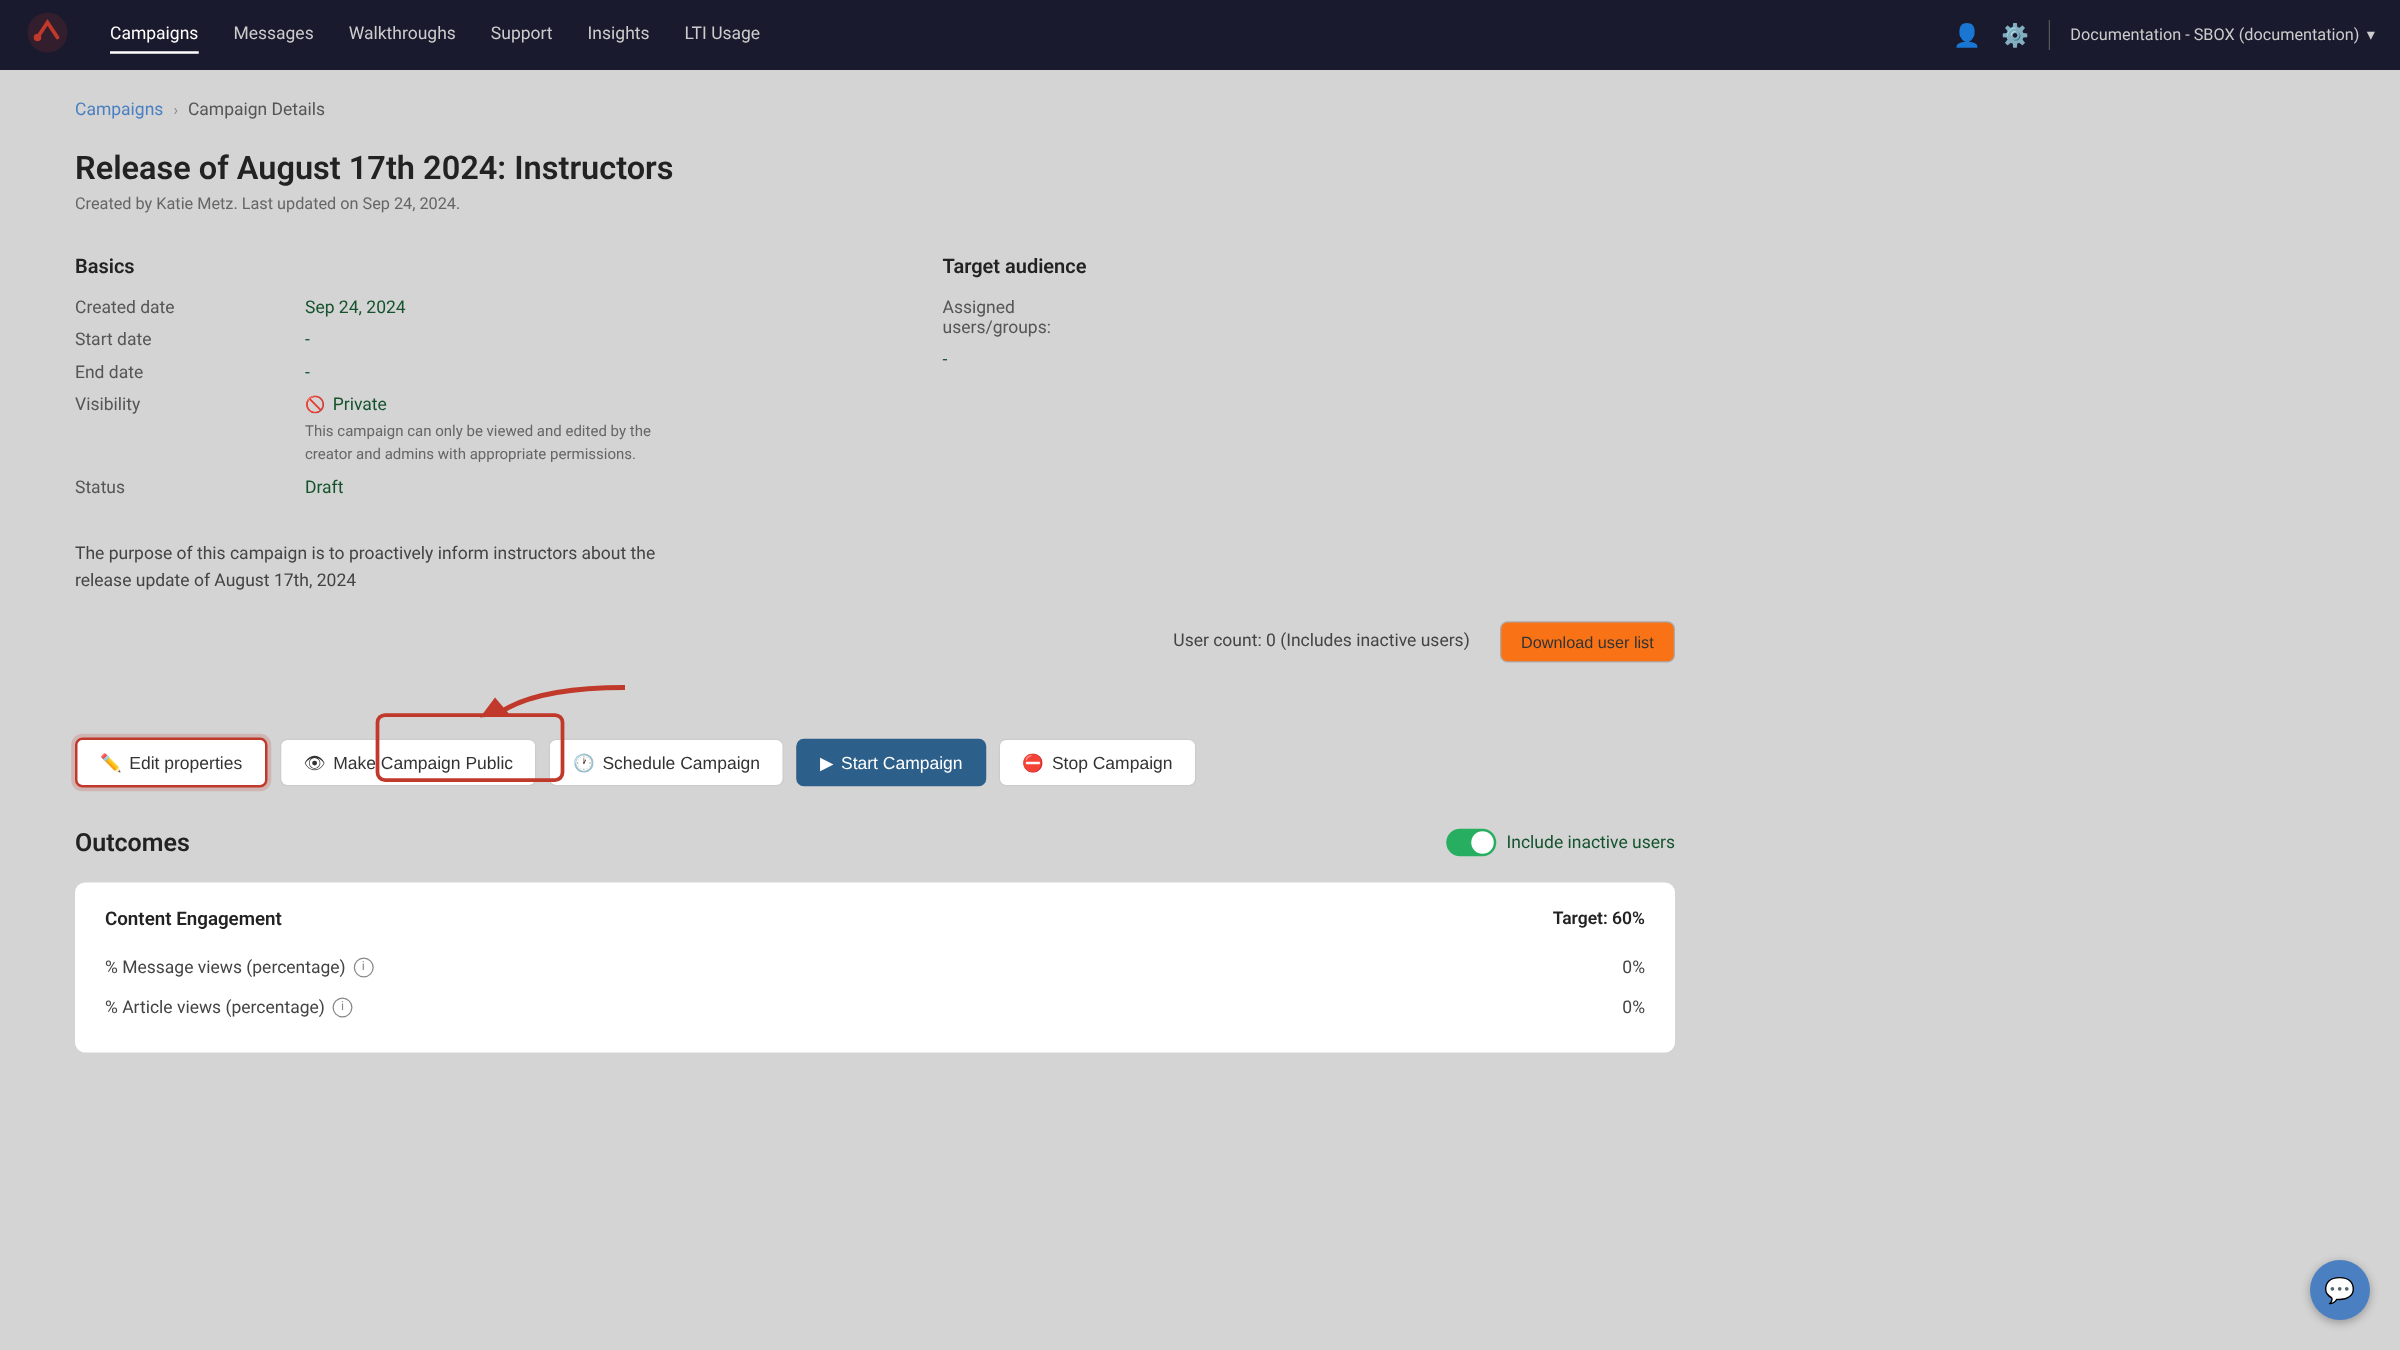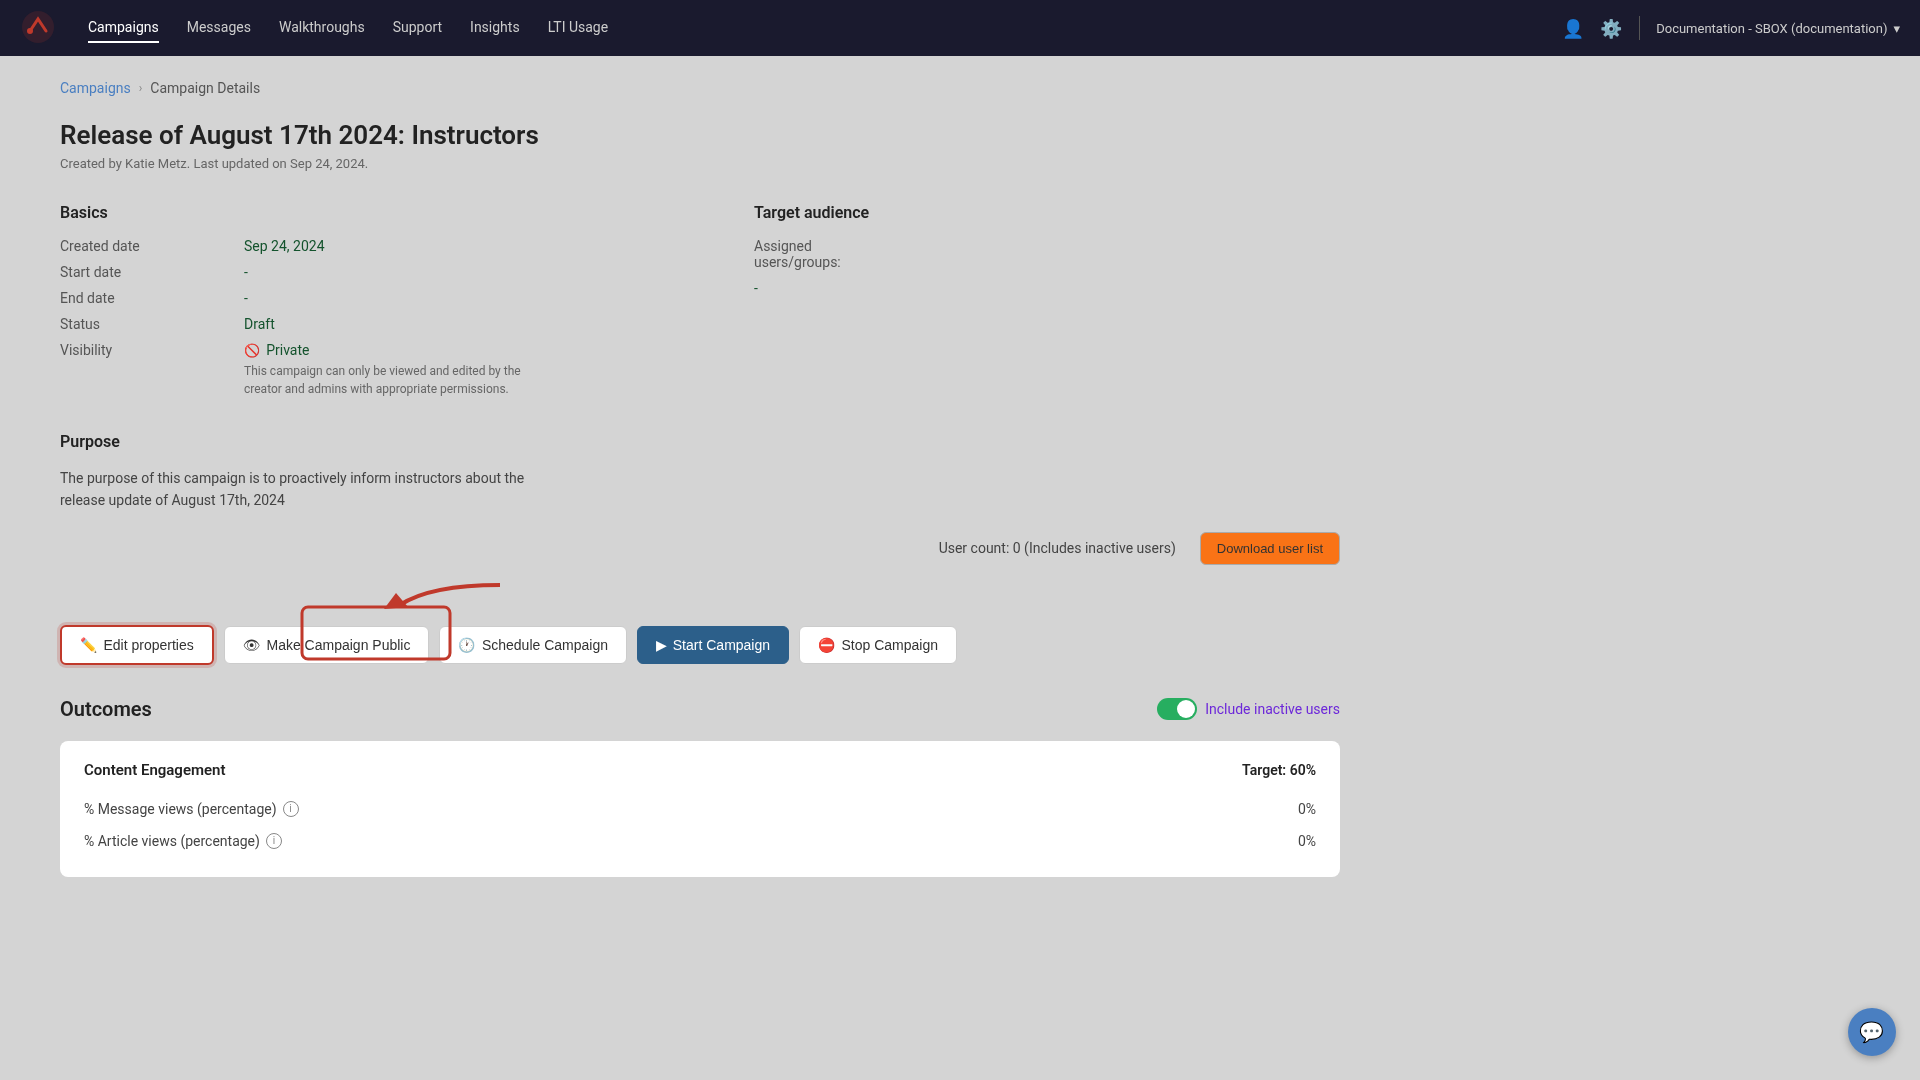--- a/index.html
+++ b/index.html
@@ -217,21 +217,21 @@
     .outcomes-title {
       font-size: 20px;
       font-weight: 600;
       color: #222;
     }
     .include-inactive {
       display: flex;
       align-items: center;
       gap: 8px;
       font-size: 14px;
-      color: #6d28d9;
+      color: #14532d;
     }
 
     
     .toggle {
       width: 40px;
       height: 22px;
       background: #27ae60;
       border-radius: 11px;
       position: relative;
       cursor: pointer;
@@ -382,48 +382,47 @@
       </div>
       <div class="detail-row">
         <span class="detail-label">Start date</span>
         <span class="detail-value">-</span>
       </div>
       <div class="detail-row">
         <span class="detail-label">End date</span>
         <span class="detail-value">-</span>
       </div>
       <div class="detail-row">
-        <span class="detail-label">Status</span>
-        <span class="detail-value">Draft</span>
-      </div>
-      <div class="detail-row">
         <span class="detail-label">Visibility</span>
         <div>
           <div class="private-row">
             <span style="font-size:13px;">🚫</span>
             <span class="detail-value">Private</span>
           </div>
           <p class="visibility-note">This campaign can only be viewed and edited by the creator and admins with appropriate permissions.</p>
         </div>
       </div>
+      <div class="detail-row">
+        <span class="detail-label">Status</span>
+        <span class="detail-value">Draft</span>
+      </div>
     </div>
 
     <div class="col-right">
       <div class="section-heading">Target audience</div>
       <div class="detail-row">
         <span class="detail-label">Assigned users/groups:</span>
       </div>
       <div class="detail-row">
         <span class="detail-value">-</span>
       </div>
     </div>
   </div>
 
   <div class="purpose-section">
-    <div class="section-heading">Purpose</div>
     <p class="purpose-text">The purpose of this campaign is to proactively inform instructors about the release update of August 17th, 2024</p>
   </div>
 
   <div style="display:flex; justify-content:flex-end; align-items:center; gap:24px; margin-bottom:8px;">
     <span class="user-count-text">User count: 0 (Includes inactive users)</span>
     <button class="download-btn">Download user list</button>
   </div>
 
   <div class="action-buttons" style="position:relative;">
 

